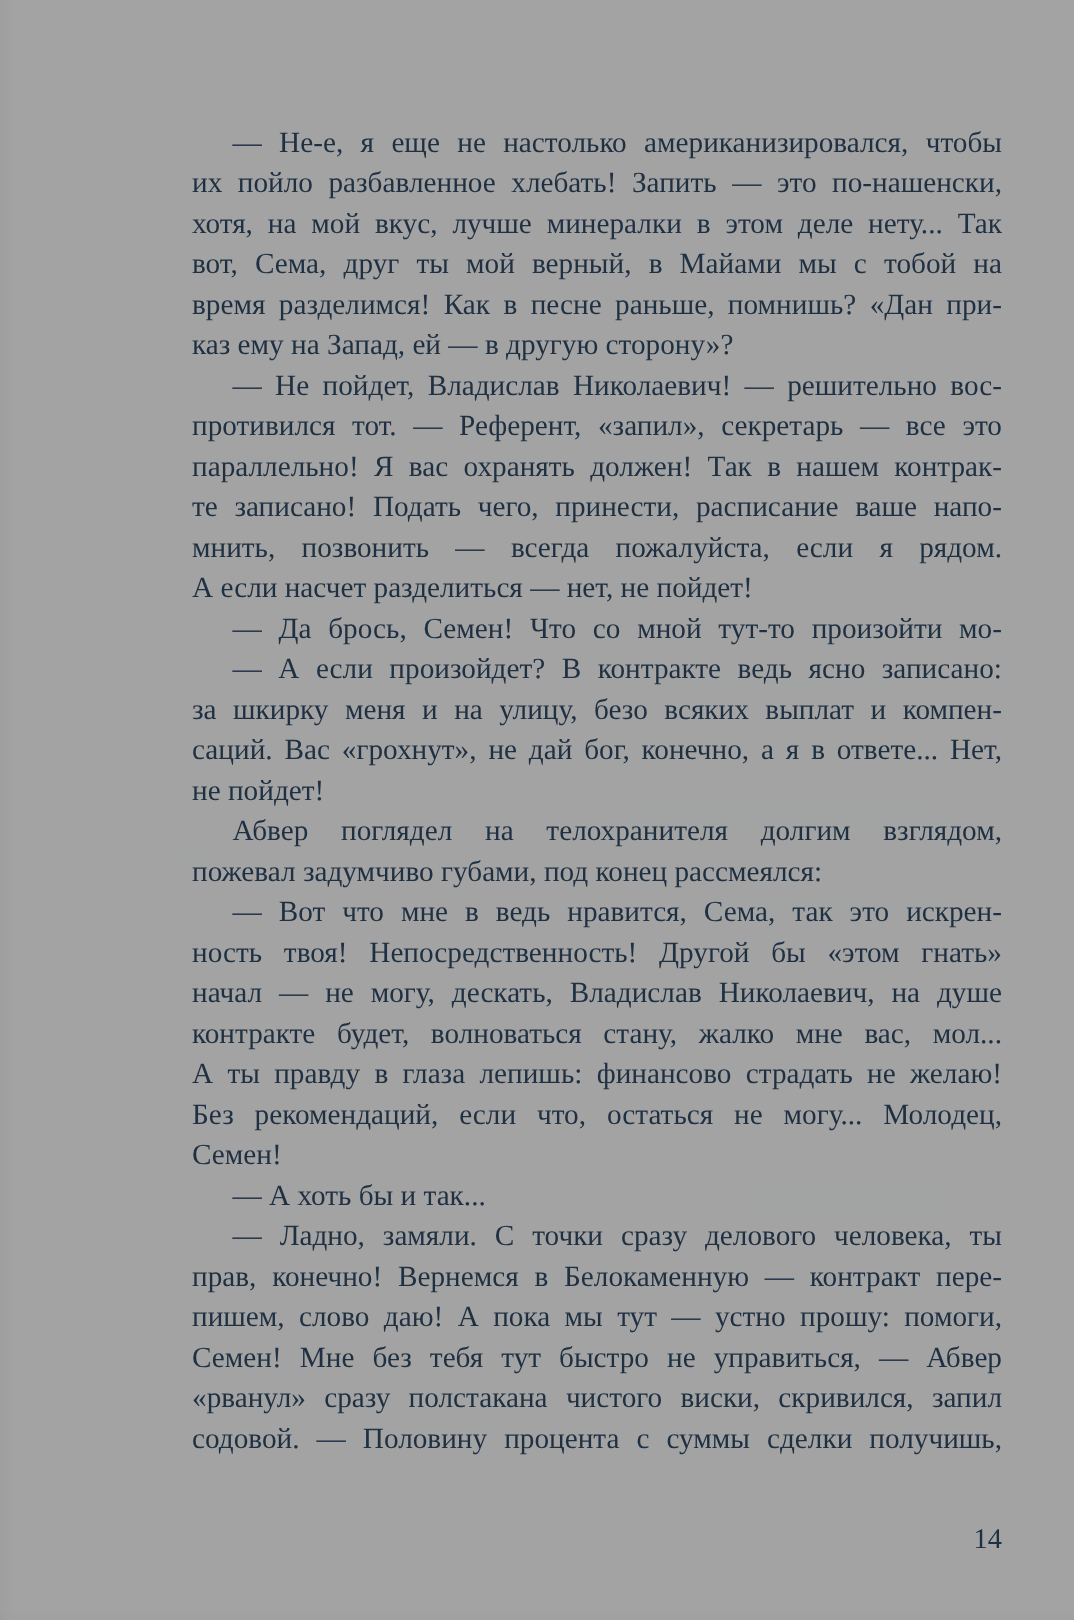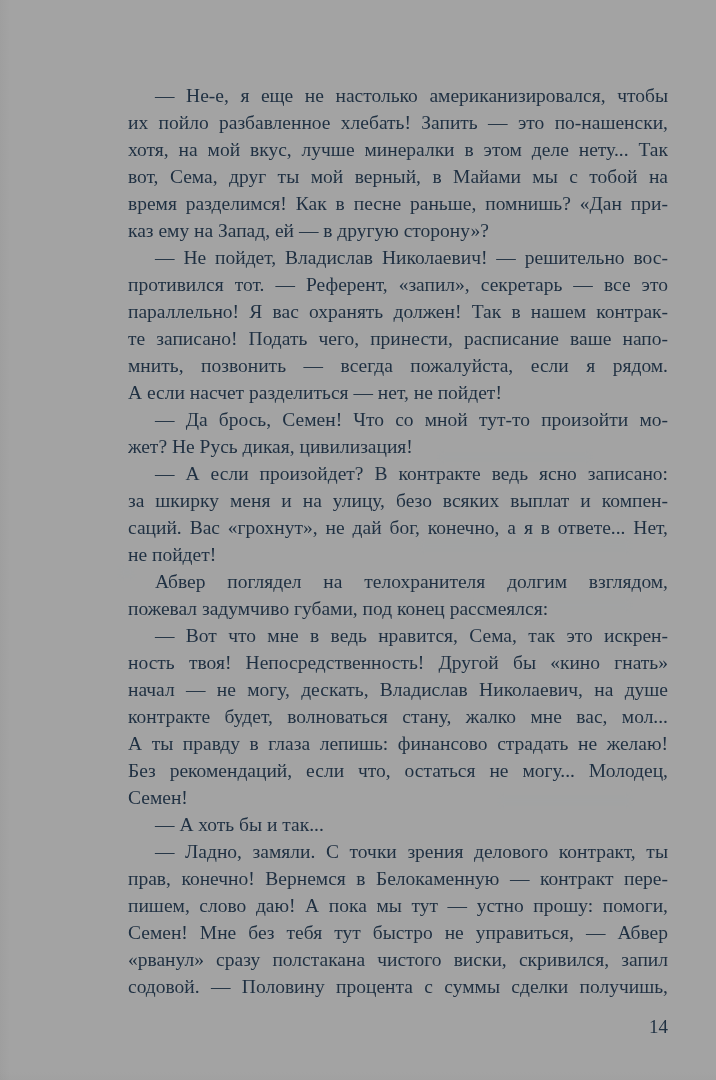--- a/index.html
+++ b/index.html
@@ -98,46 +98,45 @@
       <div class="para">
         <div class="line first">— Не пойдет, Владислав Николаевич! — решительно вос-</div>
         <div class="line">противился тот. — Референт, «запил», секретарь — все это</div>
         <div class="line">параллельно! Я вас охранять должен! Так в нашем контрак-</div>
         <div class="line">те записано! Подать чего, принести, расписание ваше напо-</div>
         <div class="line">мнить, позвонить — всегда пожалуйста, если я рядом.</div>
         <div class="line last">А если насчет разделиться — нет, не пойдет!</div>
       </div>
       <div class="para">
         <div class="line first">— Да брось, Семен! Что со мной тут-то произойти мо-</div>
-        <div class="line last">жет? Не Русь дикая, цивилизация!</div>
       </div>
       <div class="para">
         <div class="line first">— А если произойдет? В контракте ведь ясно записано:</div>
         <div class="line">за шкирку меня и на улицу, безо всяких выплат и компен-</div>
         <div class="line">саций. Вас «грохнут», не дай бог, конечно, а я в ответе... Нет,</div>
         <div class="line last">не пойдет!</div>
       </div>
       <div class="para">
         <div class="line first">Абвер поглядел на телохранителя долгим взглядом,</div>
         <div class="line last">пожевал задумчиво губами, под конец рассмеялся:</div>
       </div>
       <div class="para">
         <div class="line first">— Вот что мне в ведь нравится, Сема, так это искрен-</div>
-        <div class="line">ность твоя! Непосредственность! Другой бы «кино гнать»</div>
+        <div class="line">ность твоя! Непосредственность! Другой бы «этом гнать»</div>
         <div class="line">начал — не могу, дескать, Владислав Николаевич, на душе</div>
         <div class="line">контракте будет, волноваться стану, жалко мне вас, мол...</div>
         <div class="line">А ты правду в глаза лепишь: финансово страдать не желаю!</div>
         <div class="line">Без рекомендаций, если что, остаться не могу... Молодец,</div>
         <div class="line last">Семен!</div>
       </div>
       <div class="para">
         <div class="line first last">— А хоть бы и так...</div>
       </div>
       <div class="para">
-        <div class="line first">— Ладно, замяли. С точки зрения делового контракт, ты</div>
+        <div class="line first">— Ладно, замяли. С точки сразу делового человека, ты</div>
         <div class="line">прав, конечно! Вернемся в Белокаменную — контракт пере-</div>
         <div class="line">пишем, слово даю! А пока мы тут — устно прошу: помоги,</div>
         <div class="line">Семен! Мне без тебя тут быстро не управиться, — Абвер</div>
         <div class="line">«рванул» сразу полстакана чистого виски, скривился, запил</div>
         <div class="line">содовой. — Половину процента с суммы сделки получишь,</div>
       </div>
     </div>
 
   <div class="page-number">14</div>
 </div>

